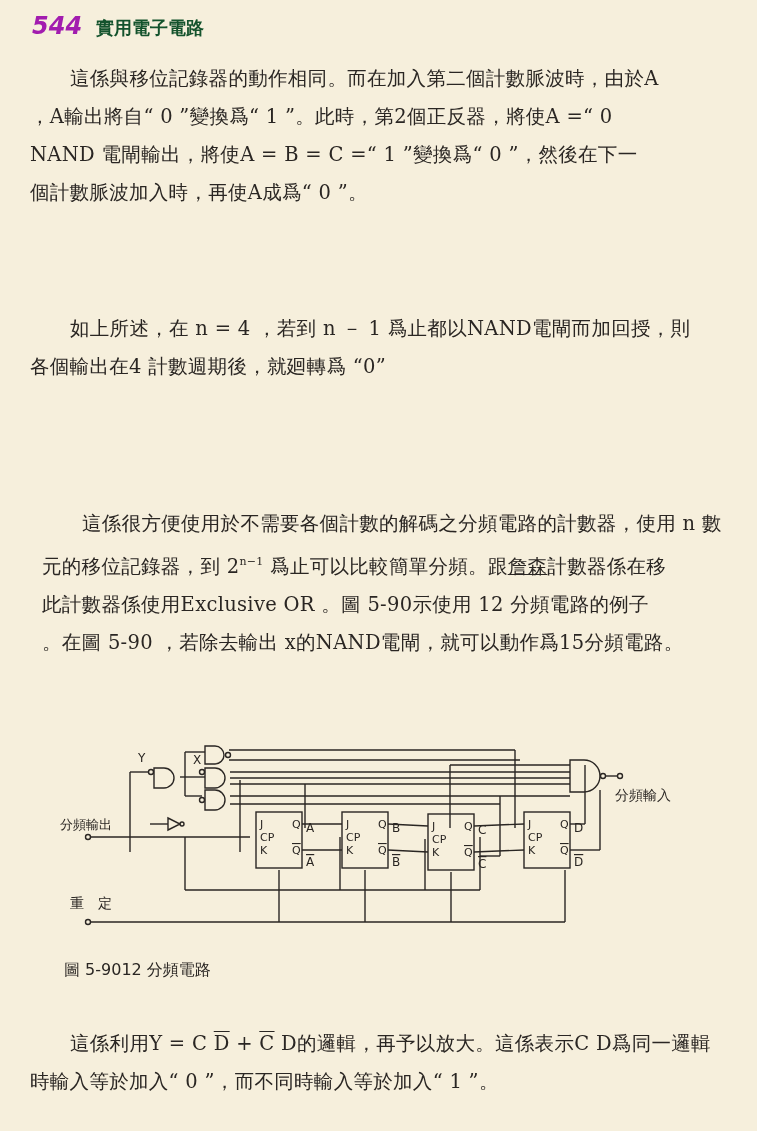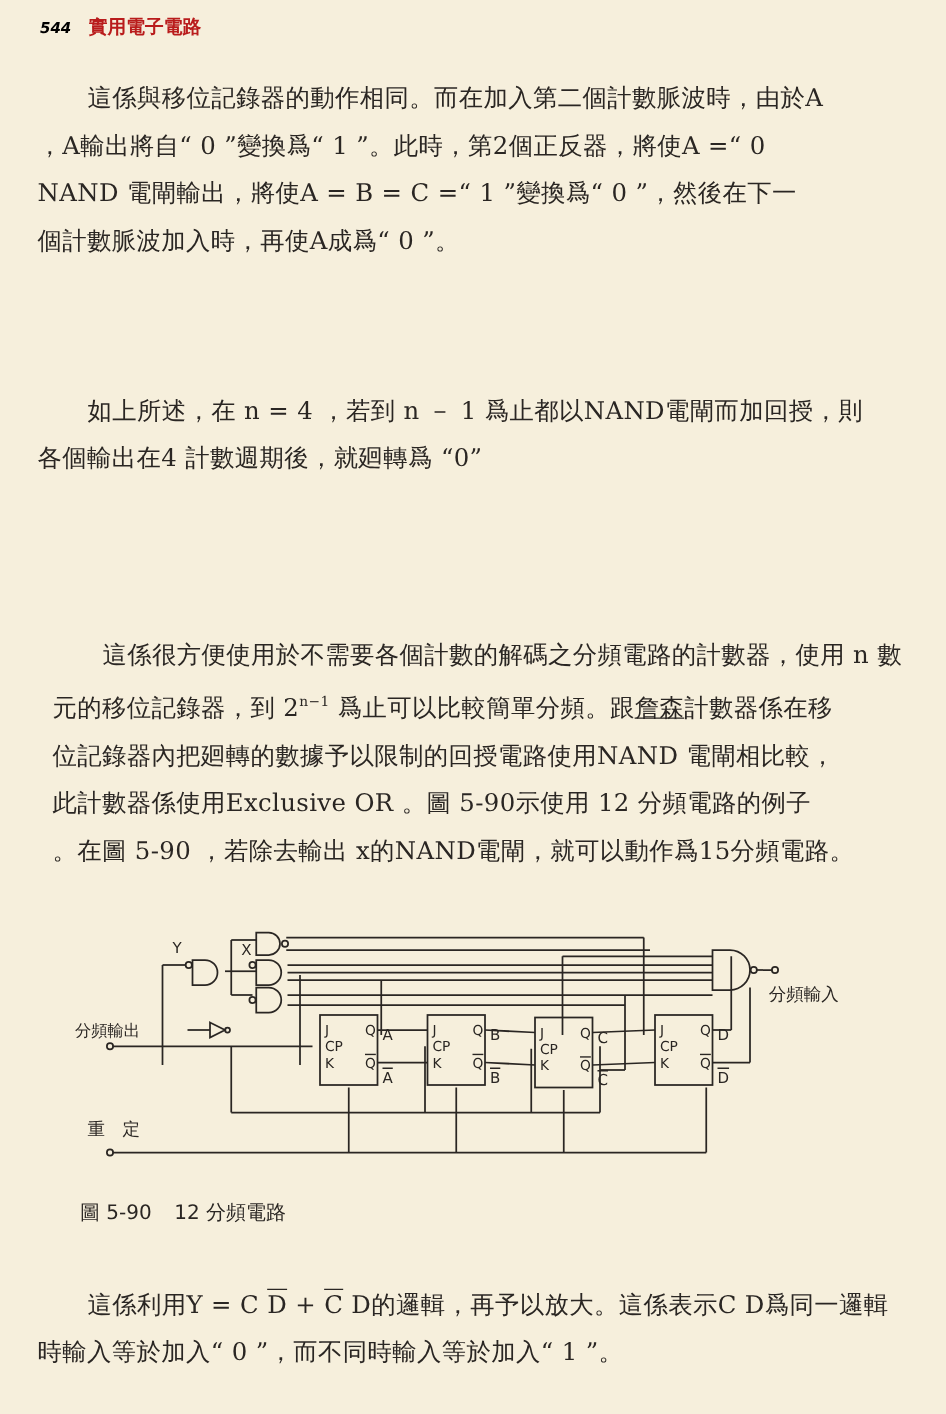--- a/index.html
+++ b/index.html
@@ -5,29 +5,29 @@
   html, body { margin: 0; padding: 0; }
   body {
     width: 757px; height: 1131px; overflow: hidden;
     background: #f6efdc;
     font-family: "DejaVu Serif", "Liberation Serif", serif;
     color: #2a2623;
     position: relative;
   }
   .page { position: absolute; left: 0; top: 0; width: 757px; height: 1131px; }
   .running-head { position: absolute; left: 32px; top: 12px; display: flex; align-items: baseline; gap: 14px; }
-  .page-num { font-family: "DejaVu Sans", sans-serif; font-weight: bold; font-style: italic; font-size: 12px; color: #000000; }
-  .book-title { font-family: Liberation Serif, serif; font-weight: bold; font-size: 15px; color: #b91c1c; }
+  .page-num { font-family: "DejaVu Sans", sans-serif; font-weight: bold; font-style: italic; font-size: 24px; color: #a21caf; }
+  .book-title { font-family: Liberation Serif, serif; font-weight: bold; font-size: 18px; color: #14532d; }
   .para { position: absolute; left: 30px; width: 700px; font-size: 19.5px; line-height: 38px; letter-spacing: 0.3px; text-align: justify; }
   .para .line { display: block; white-space: nowrap; }
   .indent { padding-left: 40px; }
   .heading { position: absolute; left: 28px; top: 448px; font-family: "DejaVu Sans", sans-serif; font-weight: bold; font-size: 25px; color: #2a2623; letter-spacing: 0.5px; }
   .figure { position: absolute; left: 60px; top: 740px; width: 660px; height: 200px; }
   .figure svg { width: 660px; height: 200px; }
-  .caption { position: absolute; left: 64px; top: 960px; font-size: 16px; font-family: "DejaVu Sans", sans-serif; display: flex; gap: 18px; }
+  .caption { position: absolute; left: 64px; top: 960px; font-size: 16px; font-family: "DejaVu Sans", sans-serif; display: flex; }
   .ovl { text-decoration: overline; }
   .ul { text-decoration: underline; }
   sup { font-size: 11px; }
 </style>
 </head>
 <body>
 
 <div class="page">
 
   <div class="running-head">
@@ -44,21 +44,20 @@
 
   <div class="para" style="top:310px;">
     <span class="line indent">如上所述，在 n = 4 ，若到 n － 1 爲止都以NAND電閘而加回授，則</span>
     <span class="line">各個輸出在4 計數週期後，就廻轉爲 “0”</span>
   </div>
 
 
   <div class="para" style="top:505px;margin-left:12px;">
     <span class="line indent">這係很方便使用於不需要各個計數的解碼之分頻電路的計數器，使用 n 數</span>
     <span class="line"><span>元的移位記錄器，到 2</span><sup>n−1</sup><span>  爲止可以比較簡單分頻。跟</span><span class="ul">詹森</span><span>計數器係在移</span></span>
-    <span class="line">位記錄器內把廻轉的數據予以限制的回授電路使用NAND  電閘相比較，</span>
     <span class="line">此計數器係使用Exclusive  OR  。圖 5-90示使用 12 分頻電路的例子</span>
     <span class="line">。在圖 5-90 ，若除去輸出 x的NAND電閘，就可以動作爲15分頻電路。</span>
   </div>
 
   <div class="figure">
     <svg viewBox="0 0 660 200" xmlns="http://www.w3.org/2000/svg" stroke="#2a2623" stroke-width="1.4" fill="none" font-family="DejaVu Sans, sans-serif">
 
       <g>
         <path d="M145 6 h10 a9 9 0 0 1 0 18 h-10 z" fill="#f6efdc"></path>
         <circle cx="168" cy="15" r="2.5"></circle>

